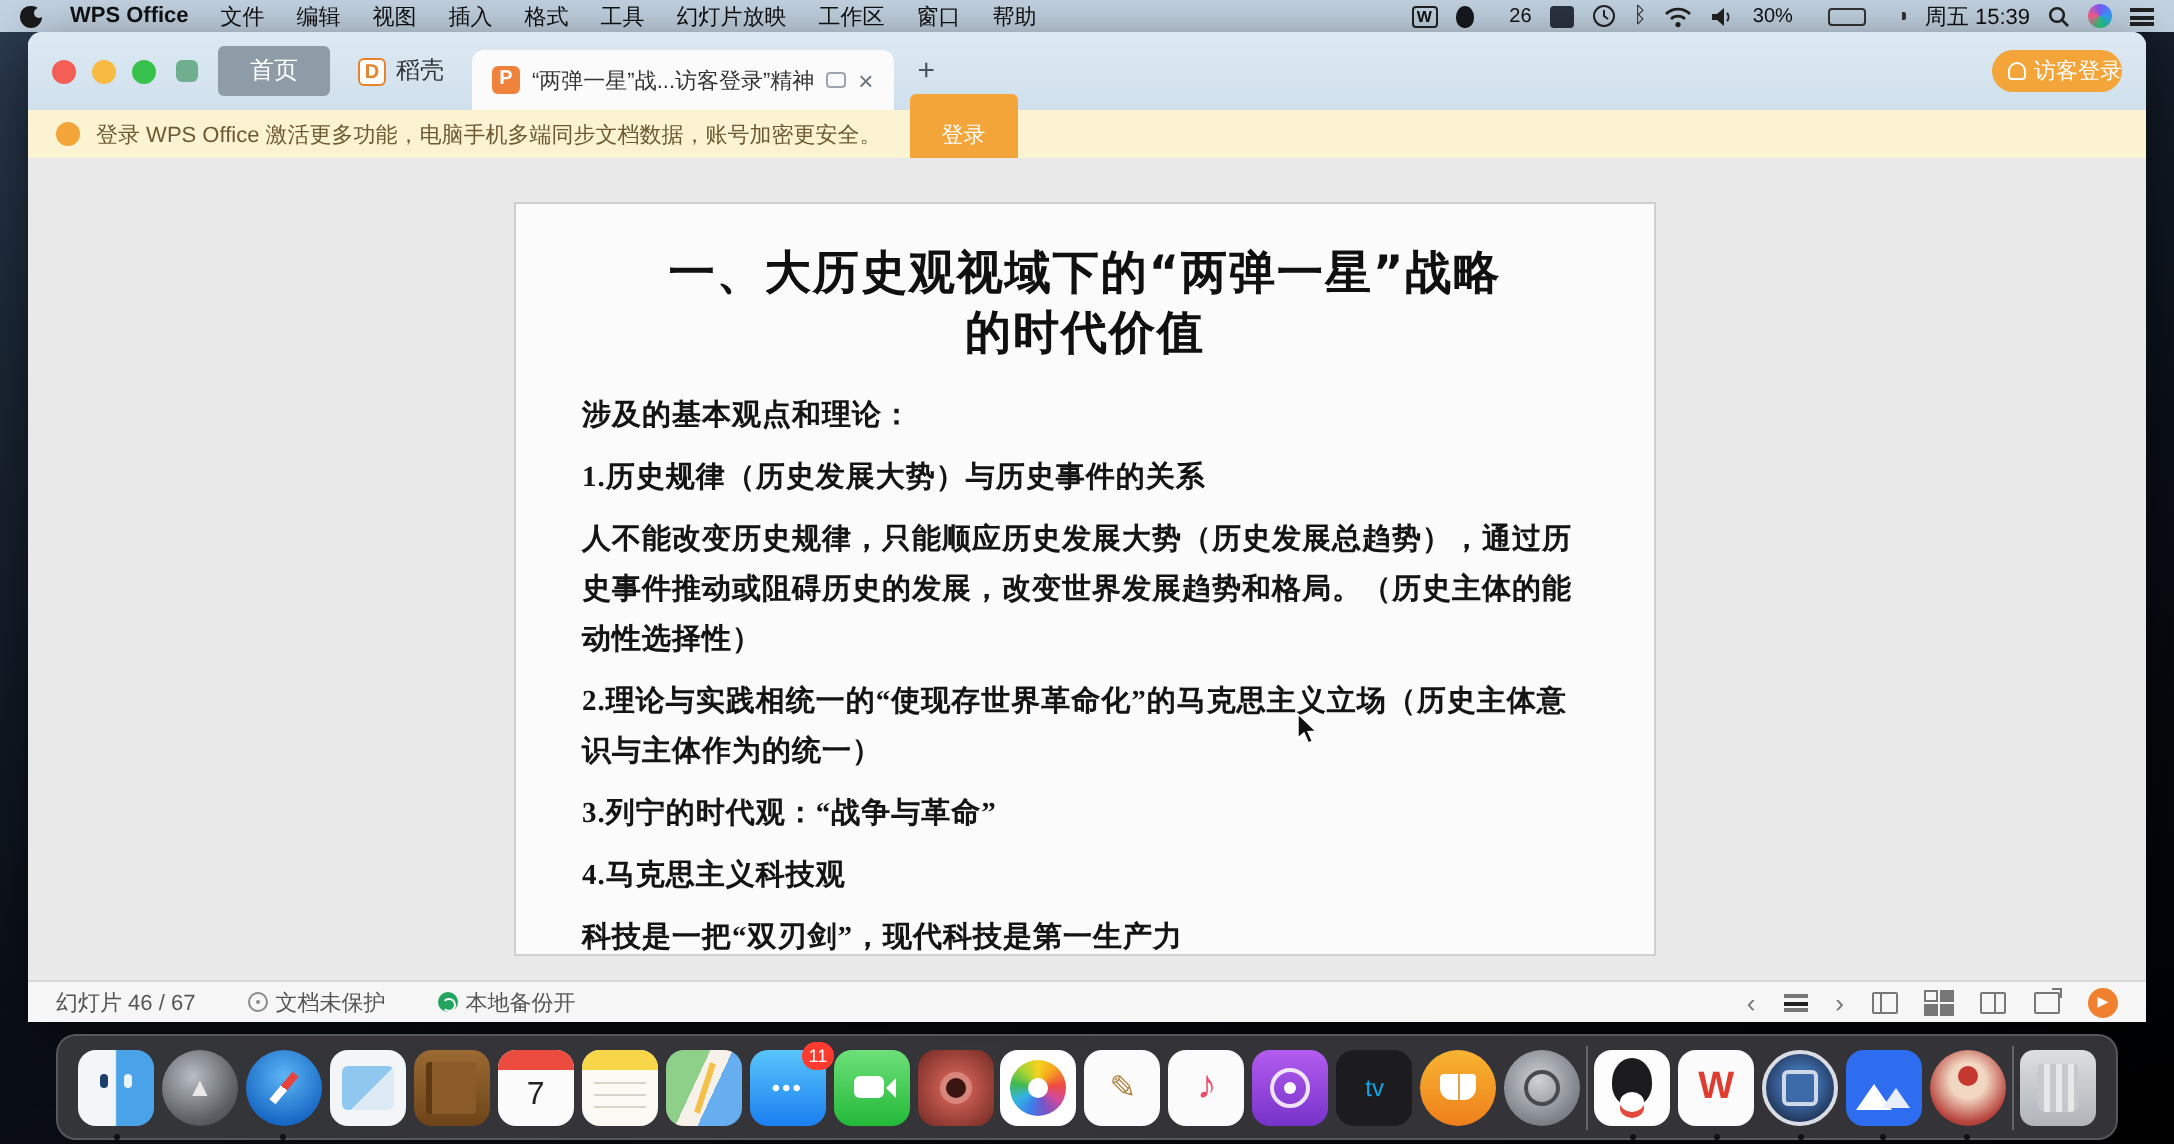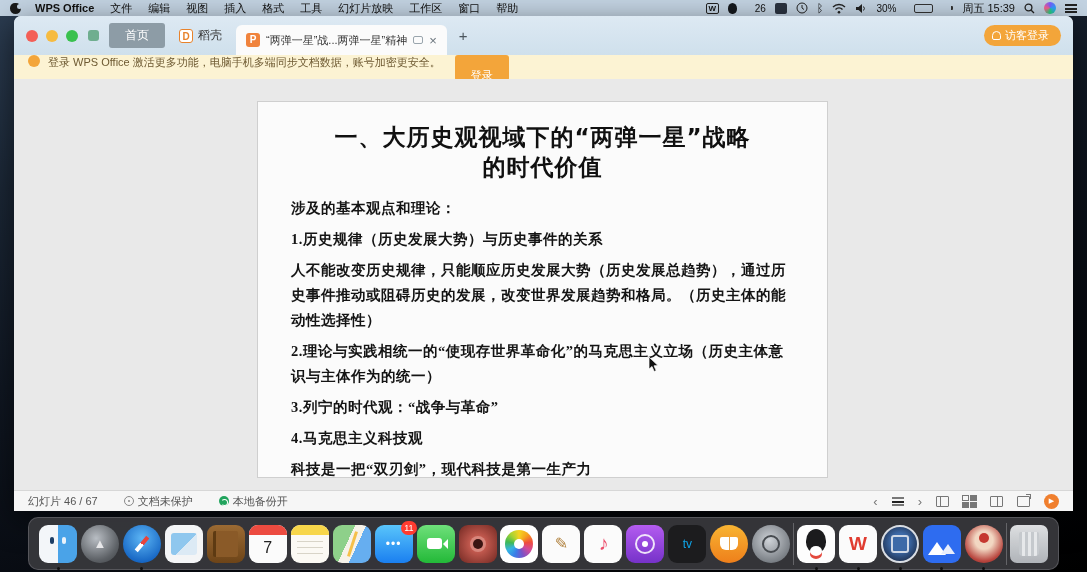--- a/index.html
+++ b/index.html
@@ -42,26 +42,26 @@
              border-radius:3px; font-size:10px; font-weight:bold; text-align:center; line-height:13px; }
   .doc-tab { display:flex; align-items:center; gap:6px; background:#fbfbfb; height:30px; margin-top:9px;
              padding:0 10px; border-radius:6px 6px 0 0; font-size:11px; color:#333; max-width:225px; }
   .doc-p { width:14px; height:14px; background:#f0833c; color:#fff; border-radius:3px;
            font-size:10px; font-weight:bold; text-align:center; line-height:14px; flex:none; }
   .doc-title { white-space:nowrap; overflow:hidden; }
   .tab-bubble { width:10px; height:8px; border:1px solid #9aa5ad; border-radius:2px; flex:none; }
   .tab-close { color:#6b757d; font-size:13px; line-height:1; flex:none; }
   .newtab { font-size:15px; color:#4a545c; margin-left:12px; }
   .guest-login { margin-left:auto; background:#f3a53a; color:#fff; font-size:11px; border-radius:11px;
-                 padding:3px 12px 3px 8px; display:flex; align-items:center; gap:4px; }
+                 padding:3px 0 3px 8px; display:flex; align-items:center; gap:4px; }
   .guest-ico { width:9px; height:9px; border:1.5px solid #fff; border-radius:50% 50% 2px 2px; }
 
   
   .banner { position:absolute; left:0; top:39px; width:100%; height:24px; background:#fcf3d3;
-            display:flex; padding:0 14px; font-size:11px; color:#6e5a32; }
+            display:flex; align-items:center; padding:0 14px; font-size:11px; color:#6e5a32; }
   .banner-dot { width:12px; height:12px; border-radius:50%; background:#f3a53a; margin-right:8px; flex:none; }
   .banner-btn { background:#f3a53a; color:#fff; border-radius:3px; padding:13px 16px; margin-left:14px; font-size:11px; }
 
   
   .content { position:absolute; left:0; top:63px; width:100%; height:411px; background:#e9e9e9; }
   .slide { position:absolute; left:243px; top:22px; width:571px; height:377px; background:#fbfbfb;
            border:1px solid #cfcfcf; padding:20px 33px 0 33px; }
   .slide-title { text-align:center; font-size:23px; line-height:30px; font-weight:800; color:#101010;
                  font-family:"DejaVu Sans","Liberation Sans",sans-serif; letter-spacing:1px; margin-bottom:14px; }
   .slide-body p { font-family:Liberation Serif, serif; font-weight:700; color:#141414;
@@ -222,21 +222,21 @@
     <span class="tl tl-yellow"></span>
     <span class="tl tl-green"></span>
     <span class="tl-extra"></span>
     <span class="home-tab">首页</span>
     <span class="docer-tab">
       <span class="docer-d">D</span>
       <span>稻壳</span>
     </span>
     <span class="doc-tab">
       <span class="doc-p">P</span>
-      <span class="doc-title">“两弹一星”战...两弹一星”精神</span>
+      <span class="doc-title">“两弹一星”战...访客登录”精神</span>
       <span class="tab-bubble"></span>
       <span class="tab-close">×</span>
     </span>
     <span class="newtab">+</span>
     <span class="guest-login">
       <span class="guest-ico"></span>
       <span>访客登录</span>
     </span>
   </div>
 

